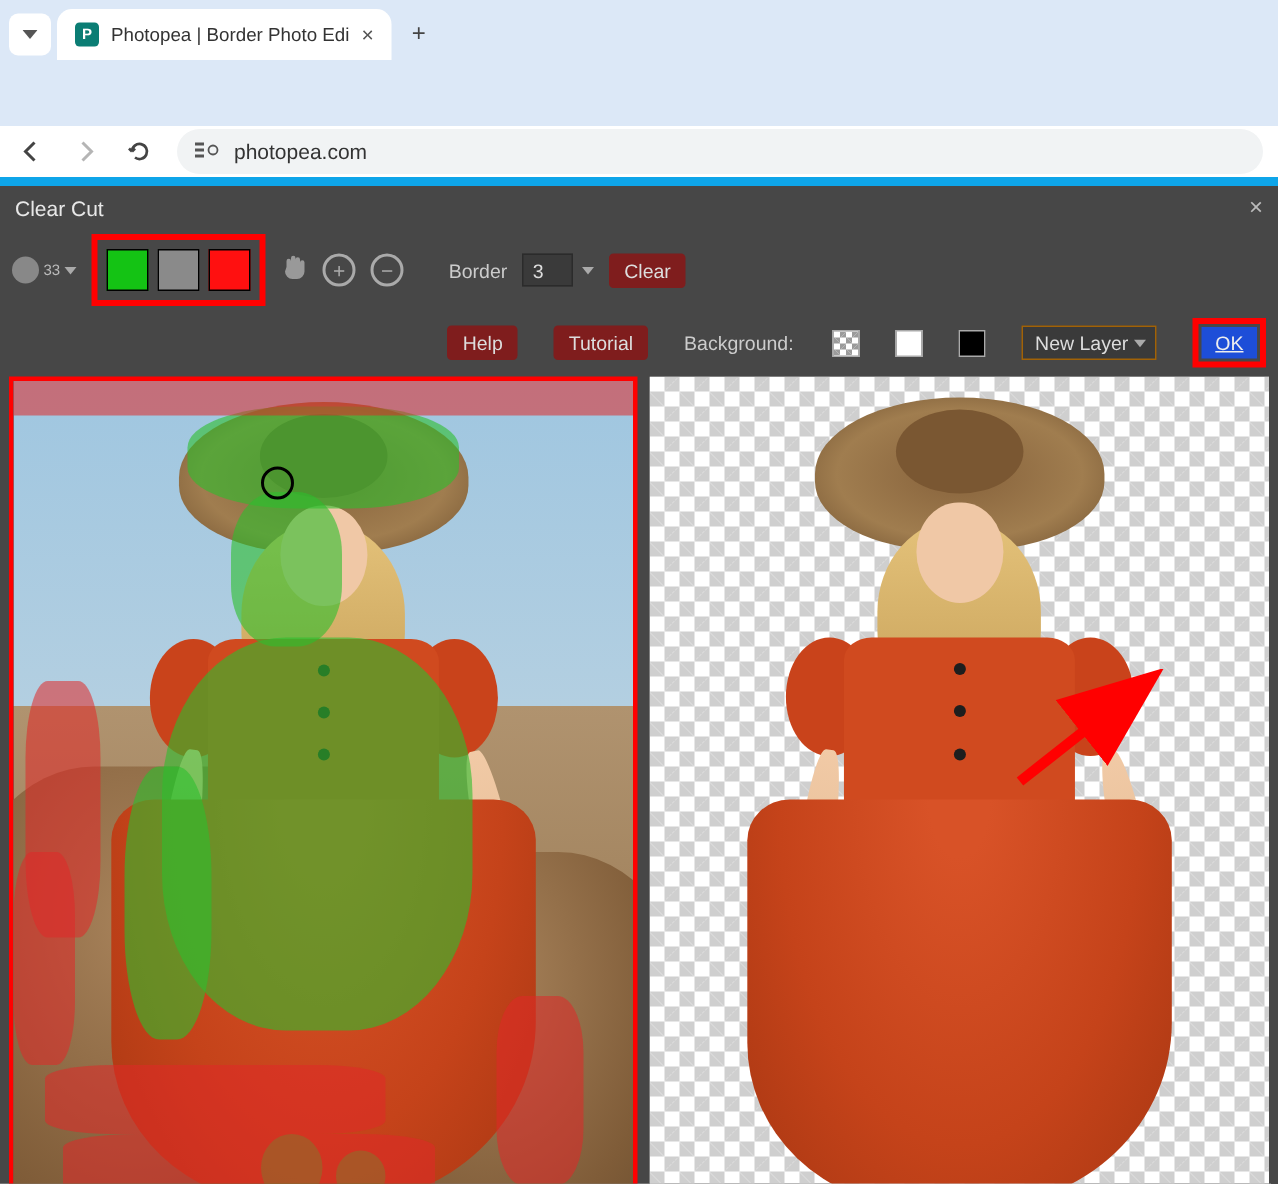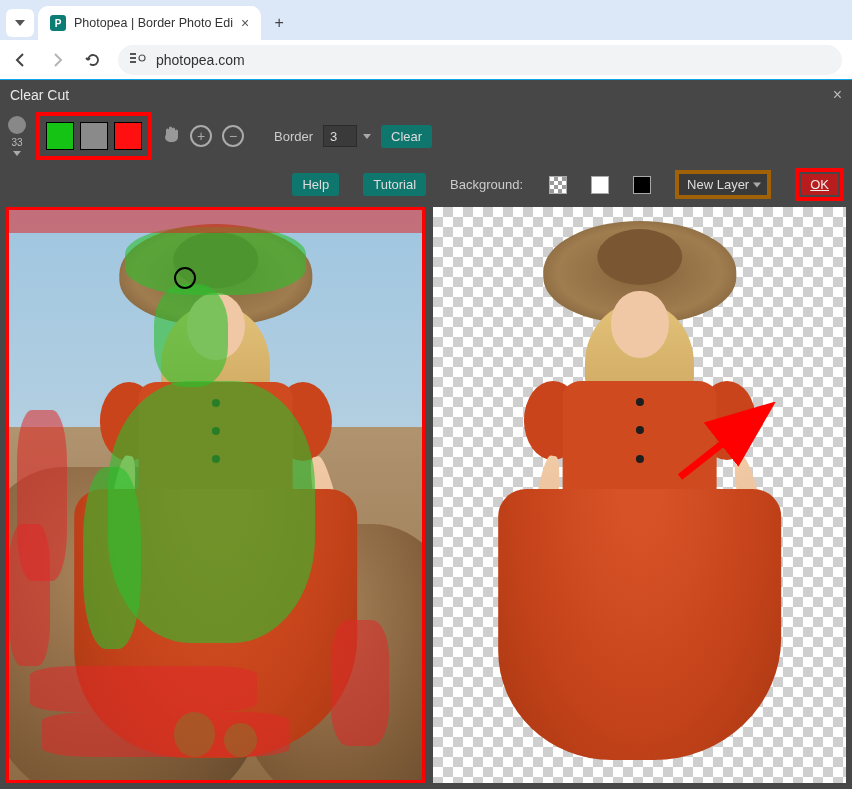--- a/index.html
+++ b/index.html
@@ -76,21 +76,22 @@
       color: #444;
     }
 
     .addr-bar {
       background: #fff;
       height: 40px;
       display: flex;
       align-items: center;
       padding: 0 10px;
       gap: 14px;
-      border-bottom: 1px solid #0ea5e9;
+      border-bottom: 6px solid #0ea5e9;
+      margin-top: 44px;
     }
     .nav-btn {
       width: 22px;
       height: 22px;
       display: flex;
       align-items: center;
       justify-content: center;
       color: #5b5b5b;
       font-size: 16px;
     }
@@ -138,21 +139,20 @@
       align-items: center;
       padding: 4px 8px;
       gap: 10px;
     }
     .brush-size-wrap {
       display: flex;
       align-items: center;
       gap: 3px;
       color: #bbb;
       font-size: 10px;
-      flex-direction: column;
     }
     .brush-circle {
       width: 18px;
       height: 18px;
       border-radius: 50%;
       background: #888;
     }
     .triangle-down {
       width: 0;
       height: 0;
@@ -211,21 +211,21 @@
       background: #3a3a3a;
       border: 1px solid #2b2b2b;
       color: #ddd;
       font-size: 13px;
       padding: 0 6px;
       display: flex;
       align-items: center;
     }
 
     .btn {
-      background: #0f766e;
+      background: #7f1d1d;
       color: #ddd;
       border: none;
       border-radius: 3px;
       padding: 4px 10px;
       font-size: 13px;
     }
 
     .actions-row {
       display: flex;
       align-items: center;
@@ -253,42 +253,42 @@
       background-position: 0 0, 0 4px, 4px -4px, -4px 0;
       background-color: #fff;
     }
     .bg-swatch.white { background: #fff; }
     .bg-swatch.black { background: #000; }
 
     .select-like {
       background: #3a3a3a;
       color: #ddd;
       font-size: 13px;
-      border: 4px solid #a16207;
+      border: 1px solid #a16207;
       padding: 3px 18px 3px 8px;
       position: relative;
     }
     .select-like::after {
       content: '';
       position: absolute;
       right: 6px;
       top: 50%;
       transform: translateY(-50%);
       width: 0; height: 0;
       border-left: 4px solid transparent;
       border-right: 4px solid transparent;
       border-top: 5px solid #aaa;
     }
 
     .ok-wrap {
       border: 4px solid #ff0000;
       padding: 2px;
     }
     .ok-btn {
-      background: #b91c1c;
+      background: #1d4ed8;
       color: #eee;
       border: none;
       padding: 3px 9px;
       font-size: 13px;
       text-decoration: underline;
     }
 
     
     .panes {
       flex: 1;

